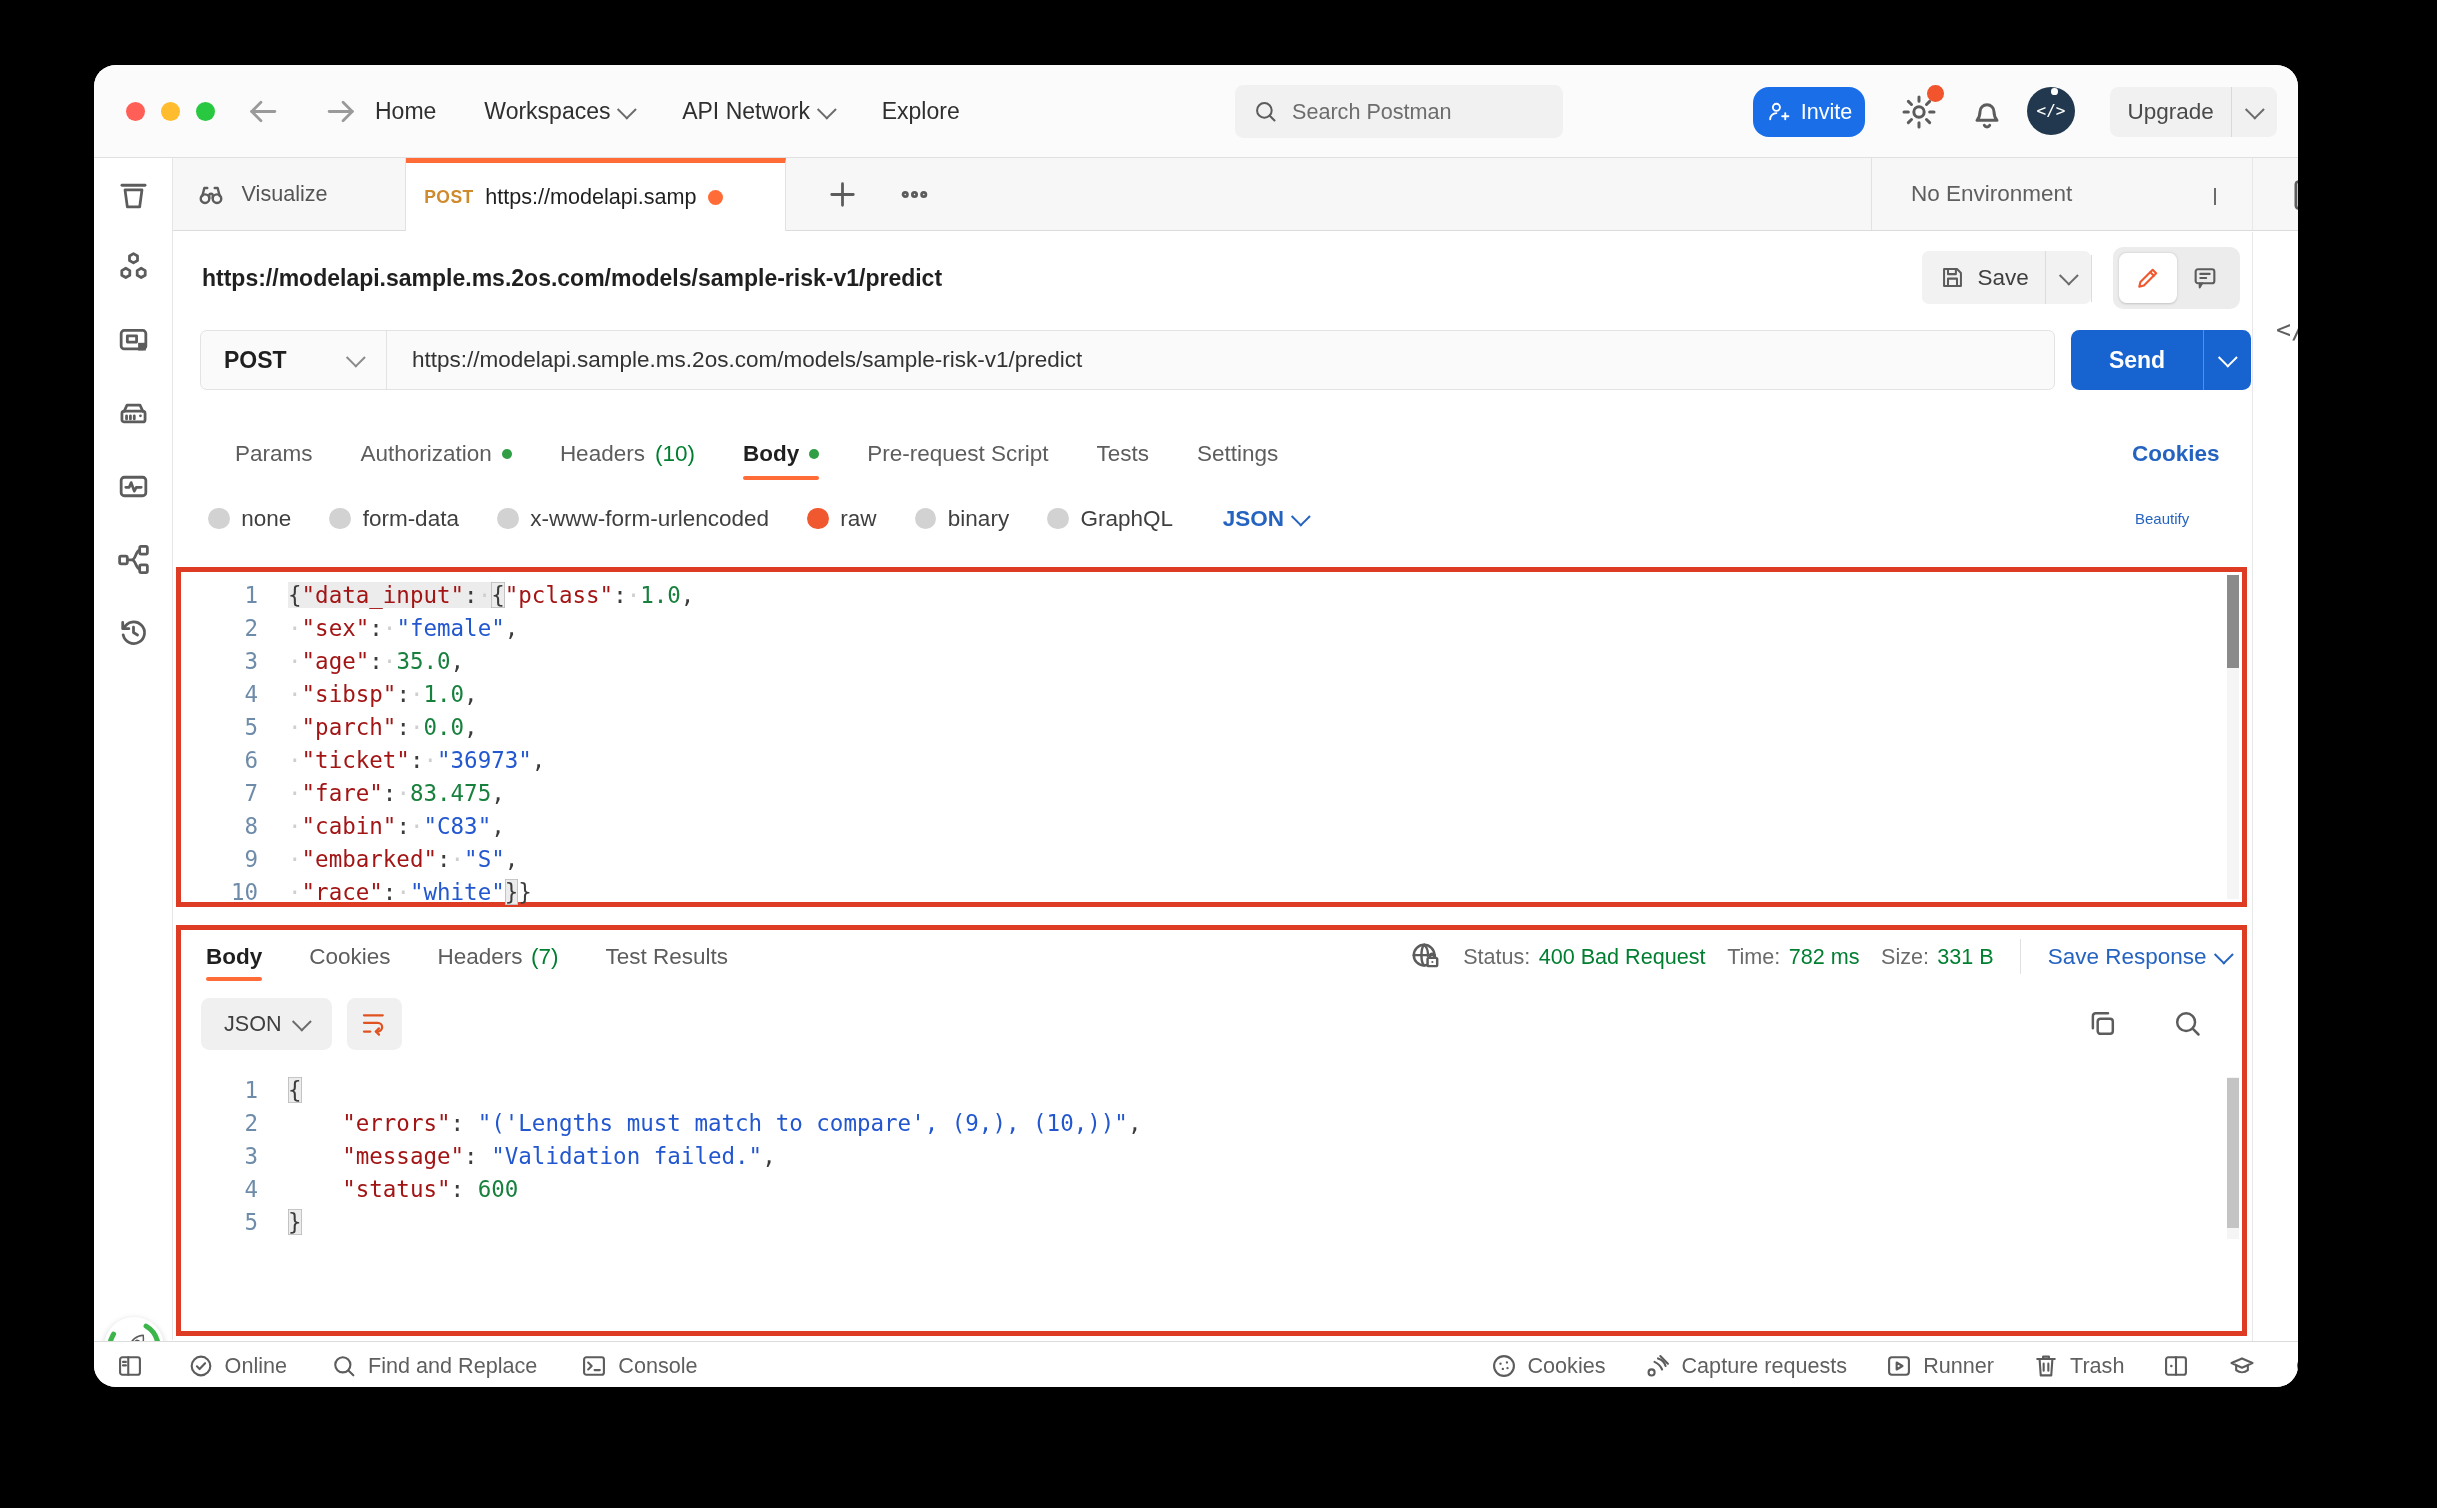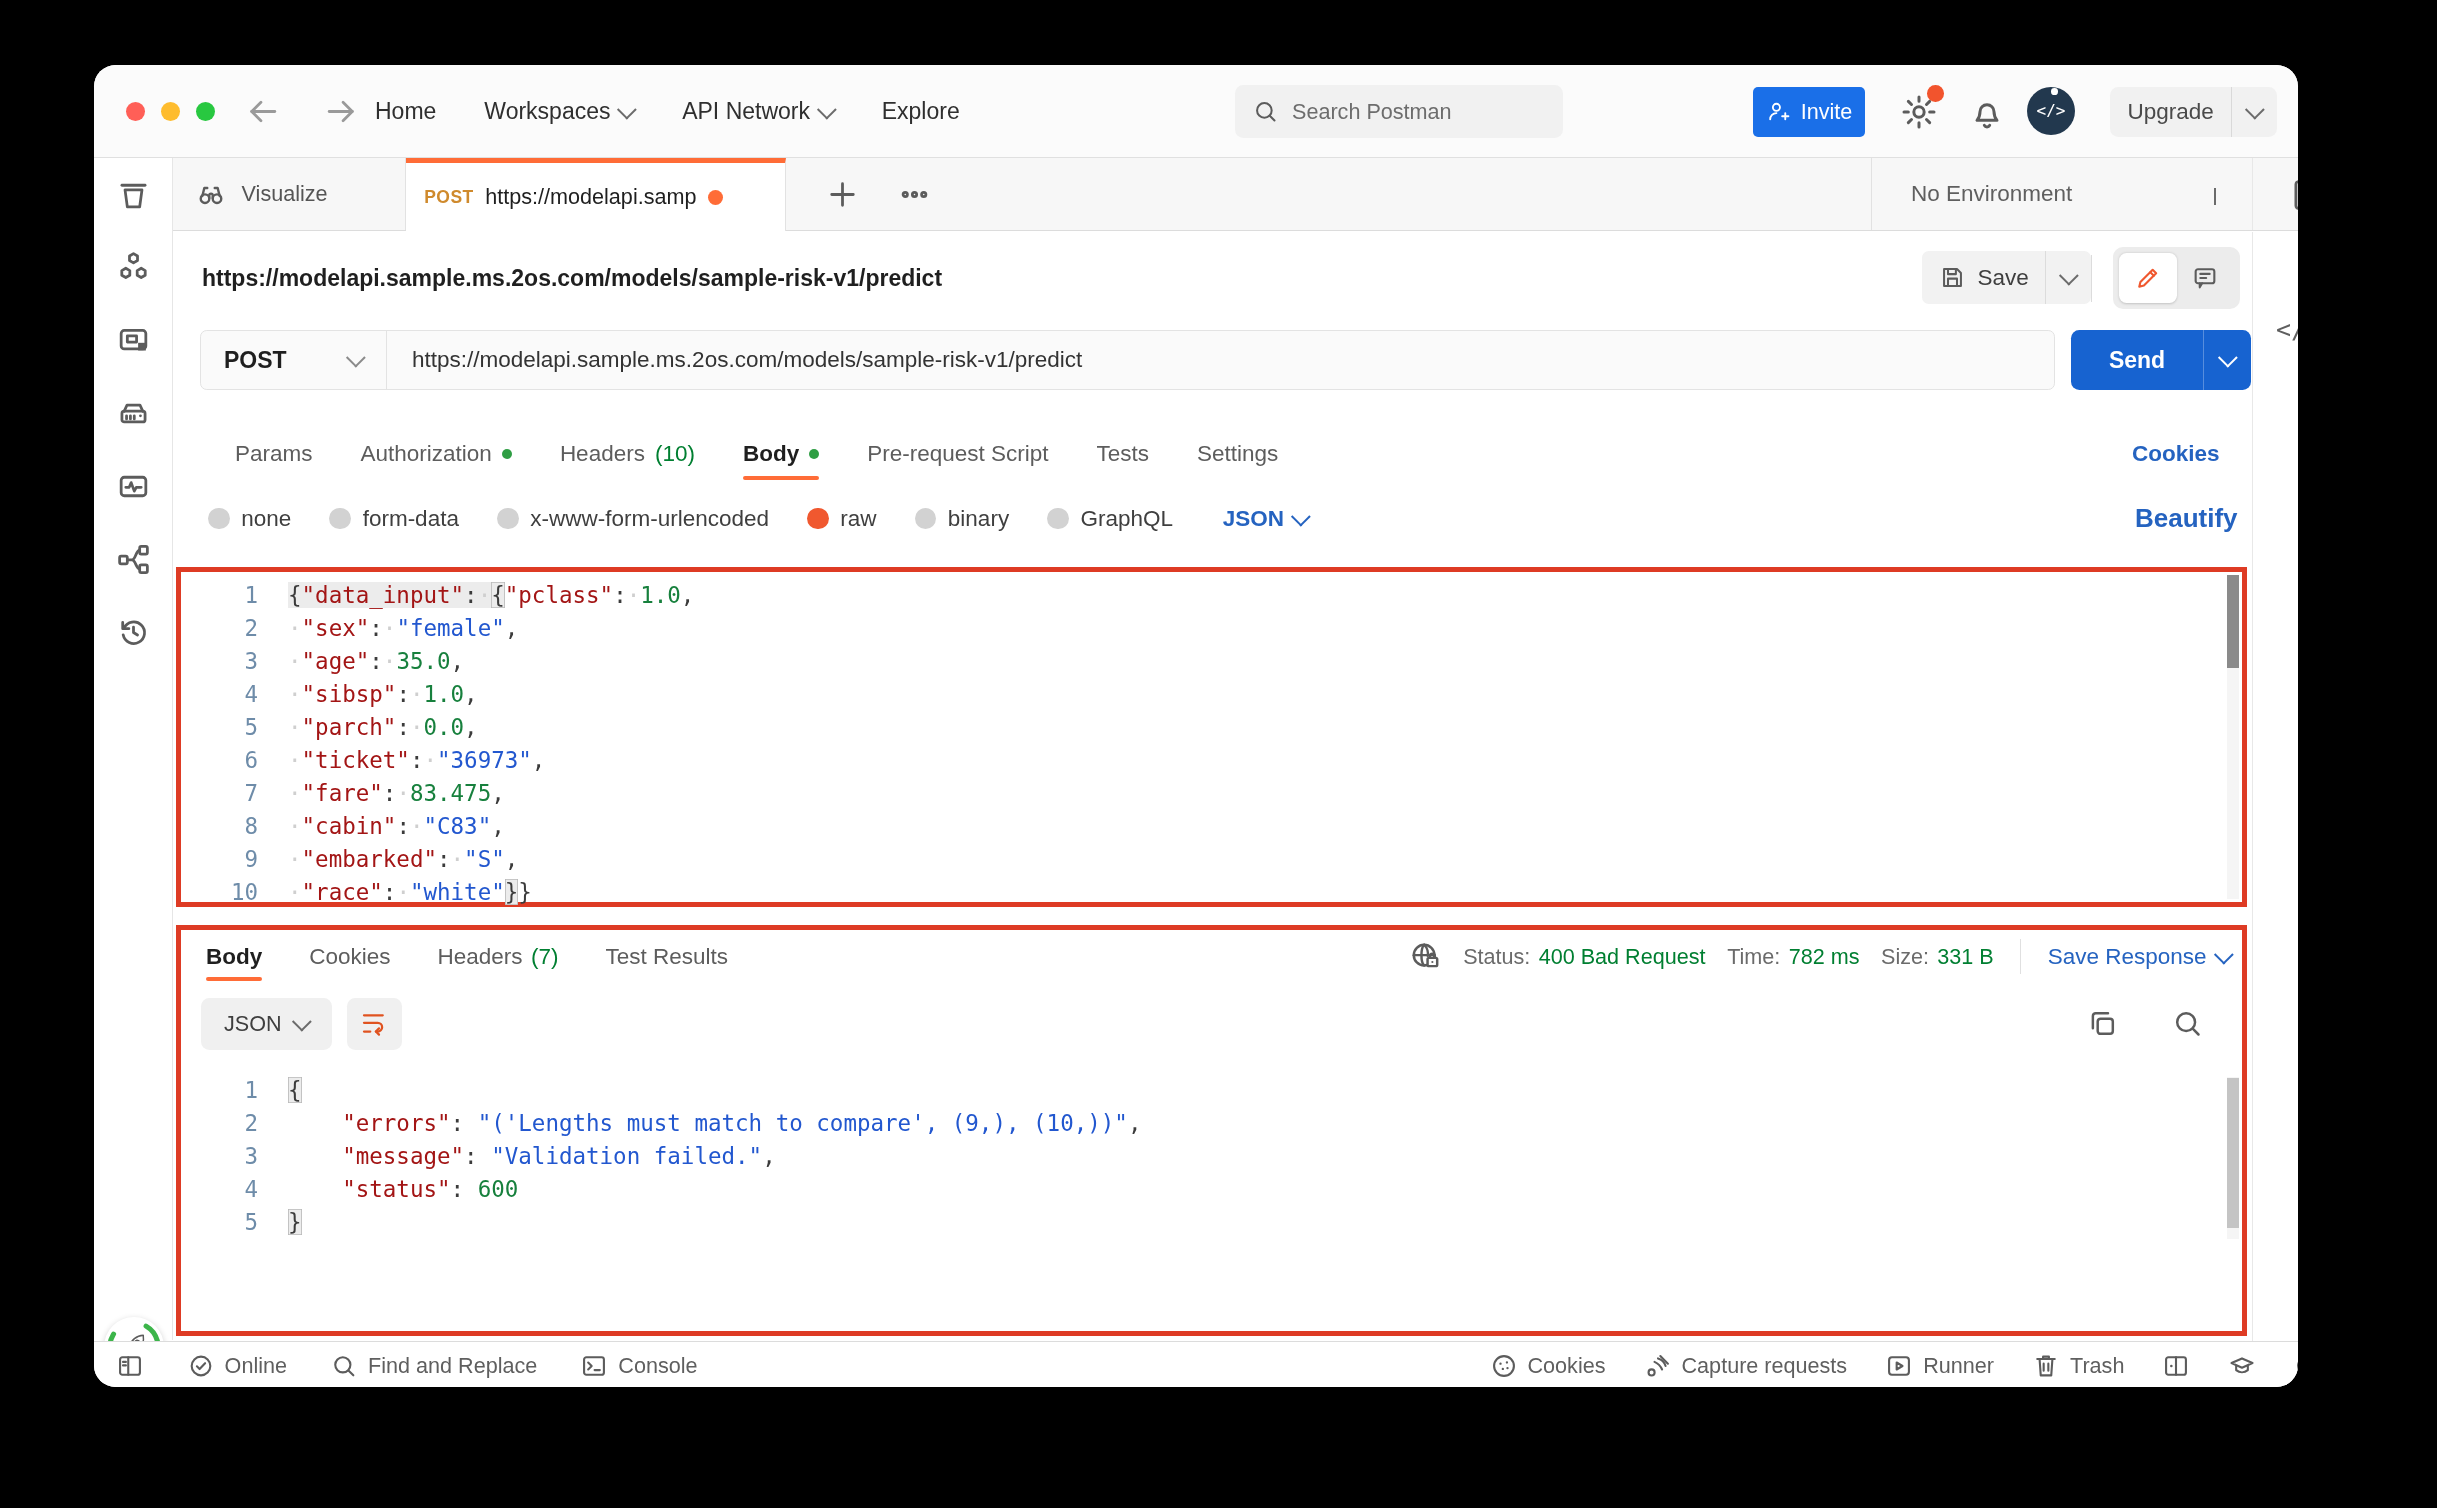--- a/index.html
+++ b/index.html
@@ -10,21 +10,21 @@
 
   
   .topbar{position:absolute;left:0;top:0;width:2250px;height:93px;background:#fbfbfb;border-bottom:0.8px solid #e0e0e0;box-sizing:border-box}
   .traffic{position:absolute;left:32px;top:37px;display:flex;gap:16px}
   .tdot{width:19px;height:19px;border-radius:50%}
   .nav-arrows{position:absolute;left:150px;top:28px;display:flex;gap:42px;color:#9a9a9a}
   .mainnav{position:absolute;left:281px;top:0;height:93px;display:flex;align-items:center;gap:48px;font-size:23px;color:#2f2f2f}
   .nav-item{display:flex;align-items:center;gap:10px;cursor:default}
   .chev{width:11.7px;height:11.7px;border-right:2.1px solid #6b6b6b;border-bottom:2.1px solid #6b6b6b;transform:rotate(45deg) translate(-1.7px,-1.7px)}
   .searchbox{position:absolute;left:1141px;top:20px;width:328px;height:53px;background:#f1f1f1;border-radius:8.3px;display:flex;align-items:center;gap:13.3px;padding:0 16.7px;color:#6d6d6d;font-size:21.6px;box-sizing:border-box}
-  .invite-btn{position:absolute;left:1659px;top:21.6px;width:112px;height:50px;background:#1a6fe8;border-radius:5px;color:#fff;font-size:21.6px;display:flex;align-items:center;justify-content:center;gap:10px}
+  .invite-btn{position:absolute;left:1659px;top:21.6px;width:112px;height:50px;background:#1a6fe8;border-radius:16px;color:#fff;font-size:21.6px;display:flex;align-items:center;justify-content:center;gap:10px}
   .iconbtn{position:absolute;top:27px;color:#555}
   .gear-wrap{left:1805px}
   .gear-dot{position:absolute;right:-5px;top:-6.7px;width:16.7px;height:16.7px;border-radius:50%;background:#f2542d}
   .bell-wrap{left:1873px}
   .avatar{position:absolute;left:1933px;top:21.6px;width:48px;height:48px;border-radius:50%;background:#22384e;color:#fff;display:flex;align-items:center;justify-content:center;font-family:"DejaVu Sans Mono",monospace;font-size:16px}
   .avatar i{position:absolute;top:1.7px;left:50%;width:6.7px;height:6.7px;background:#fff;border-radius:50%}
   .upgrade{position:absolute;left:2016px;top:21.6px;width:167px;height:50px;background:#f1f1f1;border-radius:8.3px;display:flex;color:#4a4a4a;font-size:22.5px;align-items:stretch}
   .upgrade-main{flex:1;display:flex;align-items:center;justify-content:center}
   .upgrade-sep{width:0.8px;background:#d9d9d9}
   .upgrade-chev{width:45px;display:flex;align-items:center;justify-content:center}
@@ -82,21 +82,21 @@
   .gcount{color:#007f31}
   .cookies-link{position:absolute;left:2038px;top:363px;height:52px;display:flex;align-items:center;font-size:22.5px;font-weight:600;color:#2563c0}
 
   
   .modesrow{position:absolute;left:79px;top:426px;width:1998px;height:55px;display:flex;align-items:center;gap:38px;padding-left:35px;font-size:22.5px;color:#3f3f3f;box-sizing:border-box}
   .mode{display:flex;align-items:center;gap:11.7px}
   .radio{width:21.6px;height:21.6px;border-radius:50%;background:#d2d2d2}
   .mode.selected .radio{background:#f0582f}
   .lang-select{display:flex;align-items:center;gap:10px;color:#2563c0;font-weight:600;margin-left:11.7px}
   .lang-select .chev{border-color:#2563c0}
-  .beautify-link{position:absolute;left:2041px;top:426px;height:55px;display:flex;align-items:center;font-size:26px;font-weight:700;color:#2563c0}
+  .beautify-link{position:absolute;left:2041px;top:426px;height:55px;display:flex;align-items:center;font-size:15px;font-weight:400;color:#2563c0}
 
   
   .annotated{border:5px solid #de3b24;box-sizing:border-box;background:#fff}
   .editor{position:absolute;left:82px;top:502px;width:2071px;height:340px}
   .codepane{position:absolute;left:0;top:6.7px;right:25px}
   .crow{display:flex;height:33px;align-items:center;font-family:"DejaVu Sans Mono",monospace;font-size:22.5px}
   .lnum{width:77px;text-align:right;padding-right:30px;color:#6e8ca9;flex:none}
   .tk{white-space:pre}
   .tk-k{color:#a31515}
   .tk-s{color:#2257cf}

